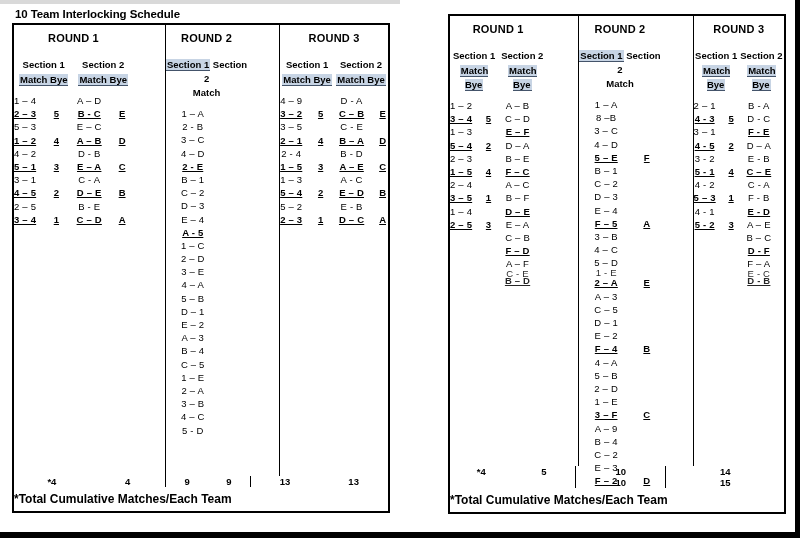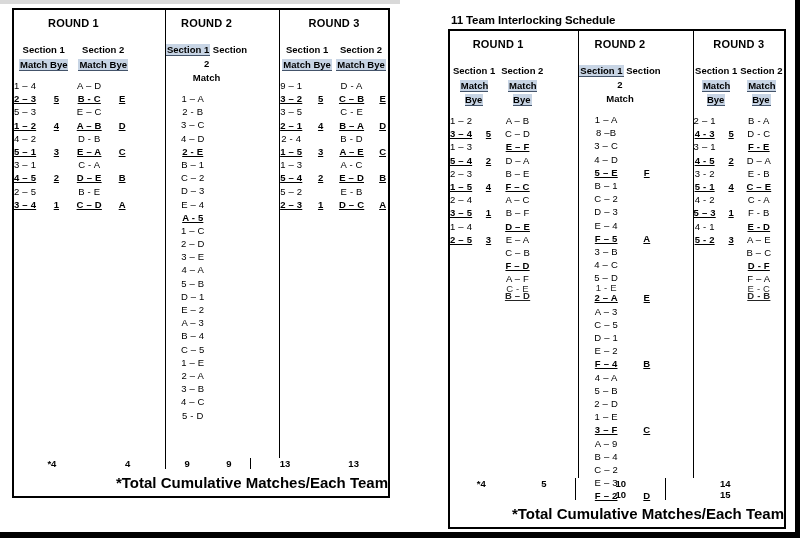--- a/index.html
+++ b/index.html
@@ -186,35 +186,36 @@
   .sched-right .totals .t3 { width: 35.5%; flex-direction: column; }
 
   .totals .tot-cell {
     flex: 1 1 0;
     text-align: center;
     font-size: 9.5px;
     font-weight: bold;
   }
 
   .footnote {
-    text-align: right;
-    font-size: 15px;
+    text-align: left;
+    font-size: 12px;
     font-weight: bold;
-    padding: 4px 0 5px 11px;
+    padding: 4px 0 5px 0;
   }
 </style>
 </head>
 <body>
 
 <div class="page">
   <div class="edge-left-top"></div>
   <div class="edge-right"></div>
   <div class="edge-bottom"></div>
 
   <div class="schedule sched-left">
+    <div class="sched-title">10 Team Interlocking Schedule</div>
     <div class="frame">
       <div class="rounds">
 
         <div class="round r1">
           <div class="round-title">ROUND 1</div>
           <div class="sec-head">
             <div class="sec-col">
               <span class="sec-name">Section 1</span>
               <span class="sec-sub"><span class="hl">Match  Bye</span></span>
             </div>
@@ -348,21 +349,21 @@
               <span class="sec-name">Section 1</span>
               <span class="sec-sub"><span class="hl">Match  Bye</span></span>
             </div>
             <div class="sec-col">
               <span class="sec-name">Section 2</span>
               <span class="sec-sub"><span class="hl">Match  Bye</span></span>
             </div>
           </div>
           <div class="body-cols">
             <div class="col wide matchcol">
-                <div class="cell">9 – 1</div>
+                <div class="cell">4 – 9</div>
                 <div class="cell u">3 – 2</div>
                 <div class="cell">3 – 5</div>
                 <div class="cell u">2 – 1</div>
                 <div class="cell">2 - 4</div>
                 <div class="cell u">1 – 5</div>
                 <div class="cell">1 – 3</div>
                 <div class="cell u">5 – 4</div>
                 <div class="cell">5 – 2</div>
                 <div class="cell u">2 – 3</div>
               </div>
@@ -419,21 +420,20 @@
         <div class="round-tot t3">
           <div class="tot-cell">13</div>
           <div class="tot-cell">13</div>
         </div>
       </div>
       <div class="footnote">*Total Cumulative Matches/Each Team</div>
     </div>
   </div>
 
   <div class="schedule sched-right">
-    <div class="sched-title">11 Team Interlocking Schedule</div>
     <div class="frame">
       <div class="rounds">
 
         <div class="round r1">
           <div class="round-title">ROUND 1</div>
           <div class="sec-head">
             <div class="sec-col">
               <span class="sec-name">Section 1</span>
               <span class="sec-sub"><span class="hl">Match  Bye</span></span>
             </div>

